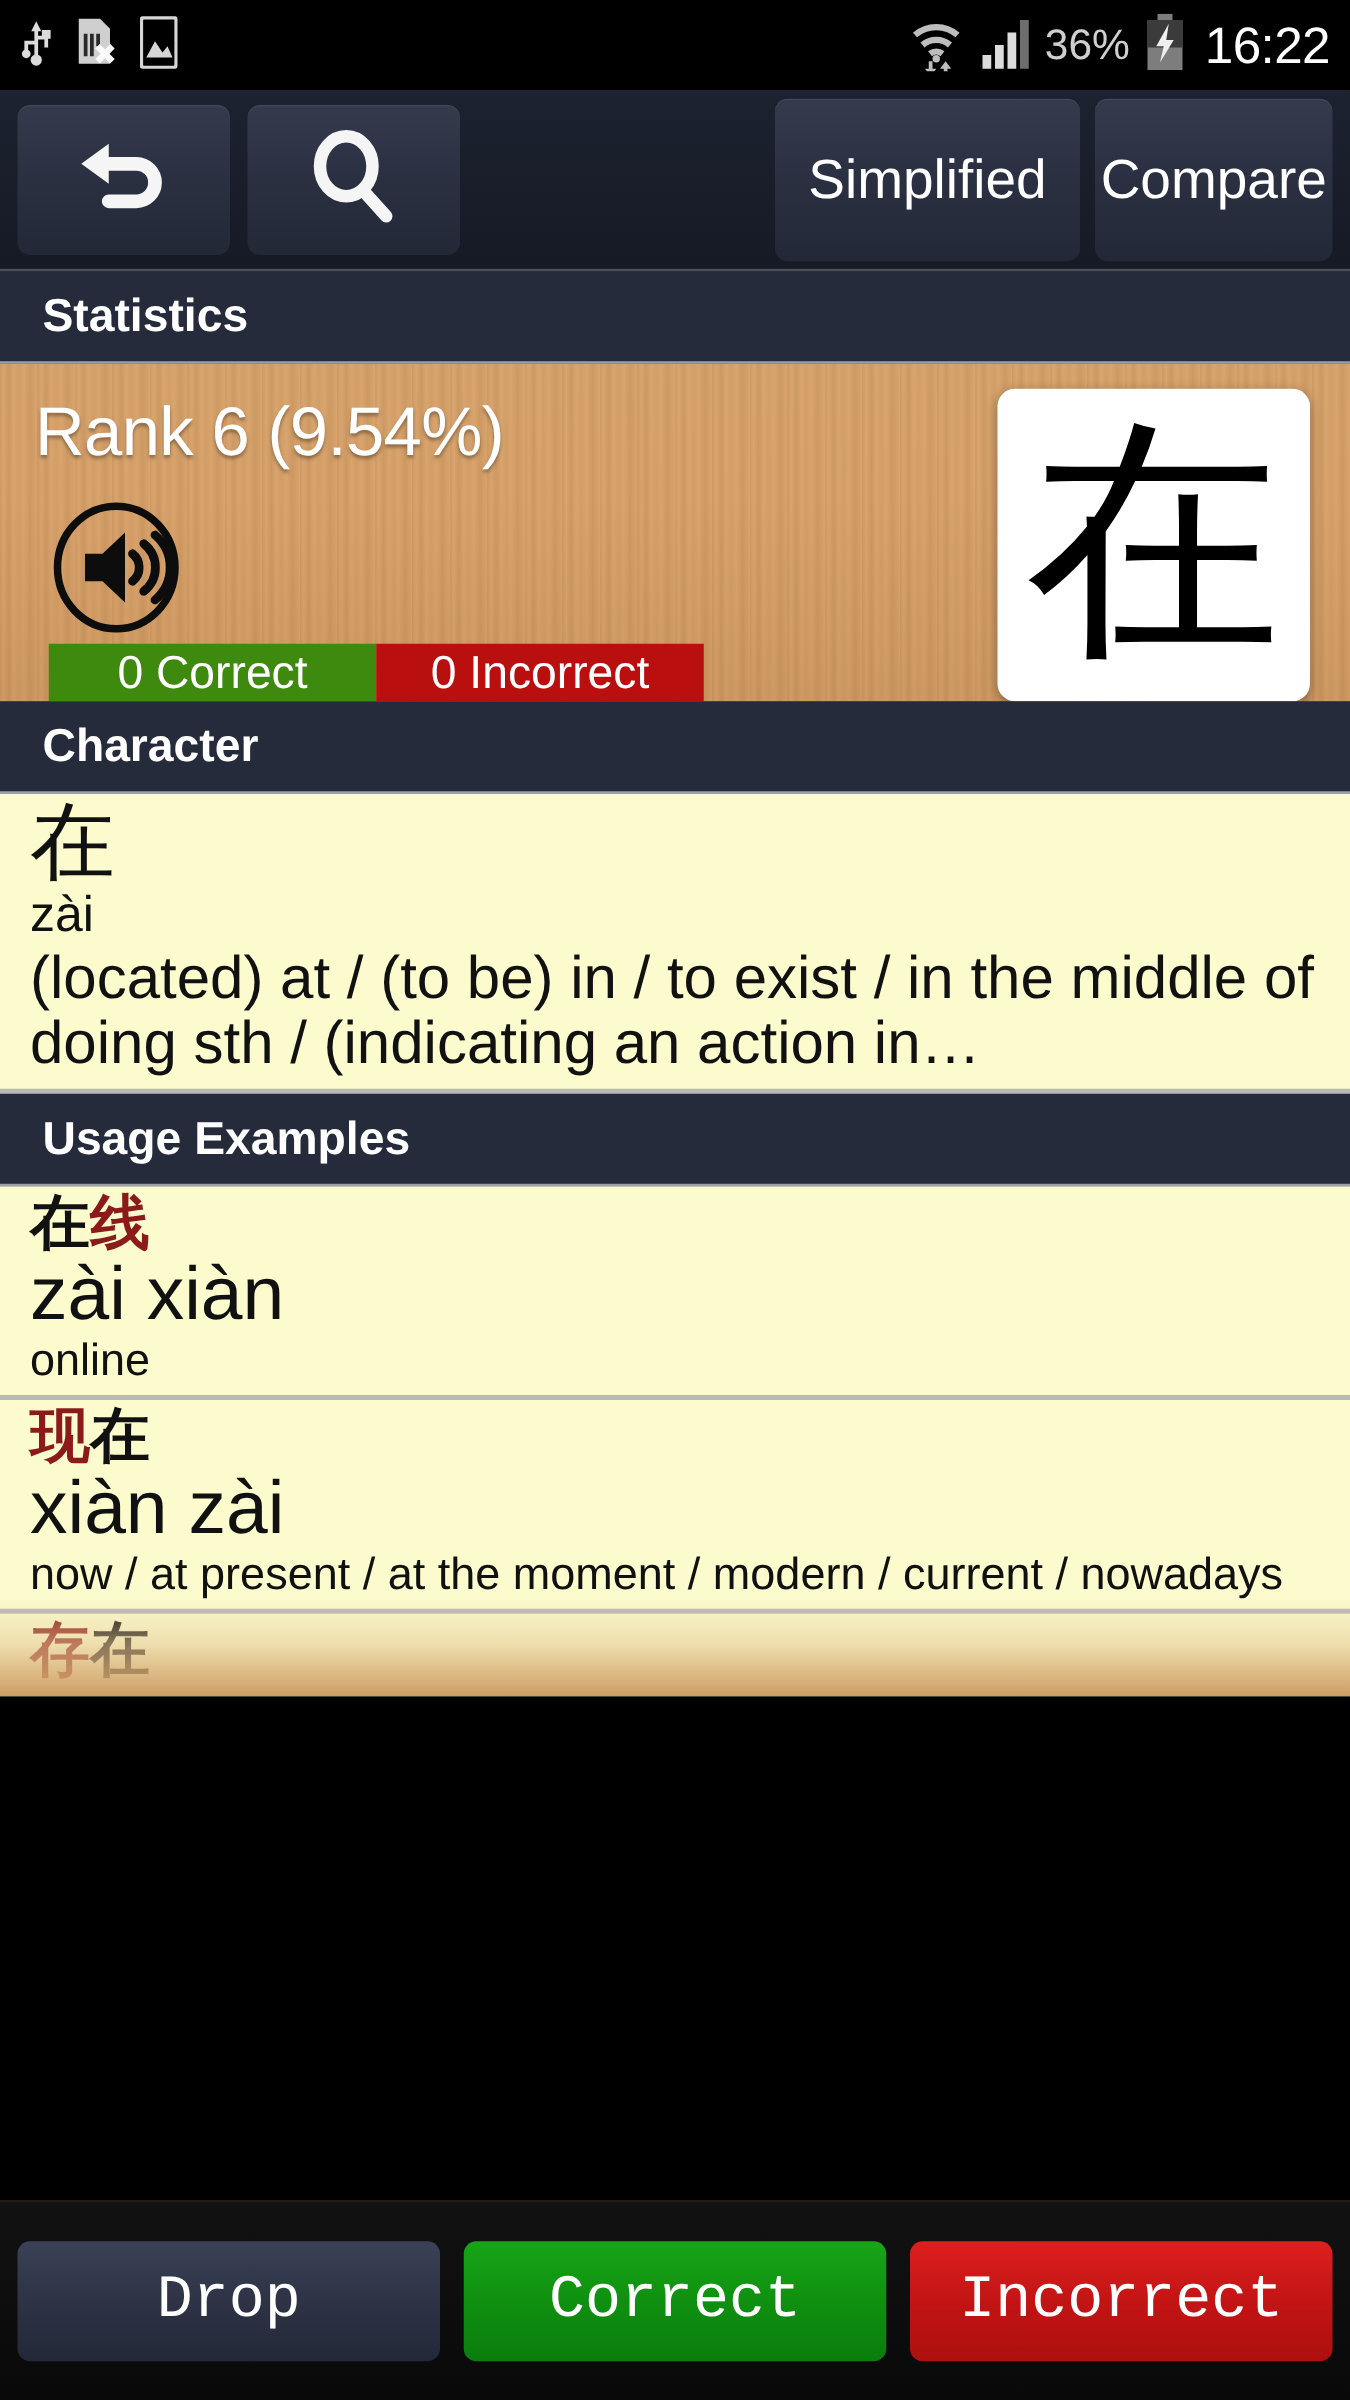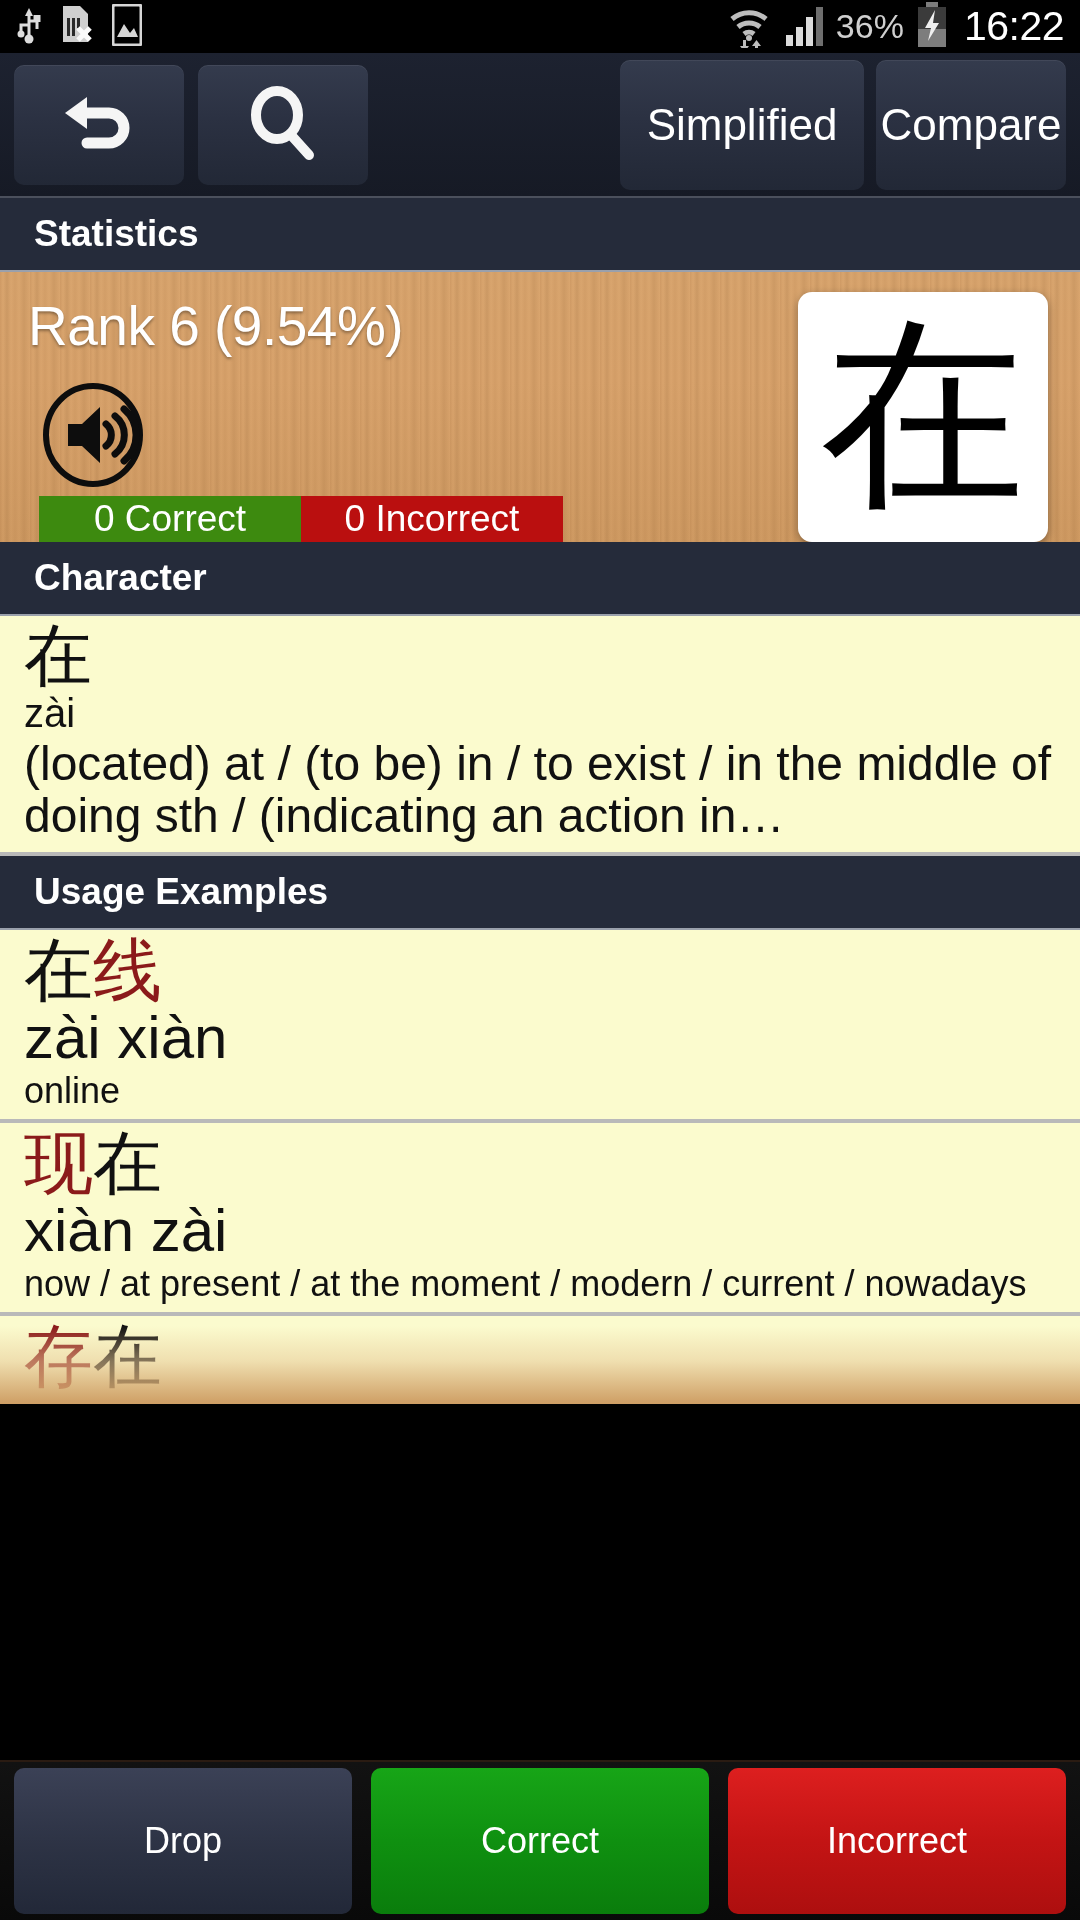--- a/index.html
+++ b/index.html
@@ -4,21 +4,21 @@
 <style>
   * { margin:0; padding:0; box-sizing:border-box; }
   html,body { width:1080px; height:1920px; background:#000; overflow:hidden; }
   body {
     font-family:"Liberation Sans", sans-serif;
     -webkit-font-smoothing:antialiased;
   }
 
   
   #status-bar{
-    height:53px; background:#000; color:#e8e8e8;
+    height:72px; background:#000; color:#e8e8e8;
     display:flex; align-items:center; justify-content:space-between;
     padding:4px 16px;
   }
   .sb-left{ display:flex; align-items:center; gap:18px; }
   .sb-right{ display:flex; align-items:center; gap:12px; }
   .sb-time{ font-size:41px; color:#fff; letter-spacing:-.5px; margin-left:4px; }
   .sb-batt-pct{ font-size:34px; color:#cfcfcf; }
 
   
   #toolbar{
@@ -126,21 +126,21 @@
     height:auto;
     position:relative;
     overflow:hidden;
   }
   .usage-item{
     padding:4px 24px 8px 24px;
     border-bottom:4px solid #b9b9b9;
   }
   .usage-hanzi{
     font-family:"DejaVu Sans", sans-serif;
-    font-size:69px; line-height:1.05; color:#111;
+    font-size:48px; line-height:1.05; color:#111;font-weight:bold;
   }
   .usage-hanzi .hl{ color:#8b1a1a; }
   .usage-pinyin{
     font-size:60px; line-height:1.08; color:#111;
   }
   .usage-def{
     font-size:36px; line-height:1.1; color:#111;
   }
   #usage-fade{
     position:absolute; left:0; right:0; bottom:0; height:78px;
@@ -153,23 +153,23 @@
 
   
   #action-bar{
     position:absolute; left:0; bottom:0; width:1080px; height:160px;
     background:linear-gradient(#121212,#090909);
     border-top:2px solid #2a1b12;
     display:flex; align-items:center; justify-content:space-between;
     padding:0 14px;
   }
   .action-btn{
-    height:146px; border-radius:10px;
+    height:96px; border-radius:10px;
     display:flex; align-items:center; justify-content:center;
-    color:#fff; font-size:36px;
+    color:#fff; font-size:48px;font-family:Liberation Mono, monospace;
   }
   #drop-button{
     width:338px;
     background:linear-gradient(#3b4156 0%,#2e3446 48%,#222838 100%);
   }
   #correct-button{
     width:338px;
     background:linear-gradient(#17a517 0%,#0f9010 50%,#0a7d0c 100%);
   }
   #incorrect-button{

